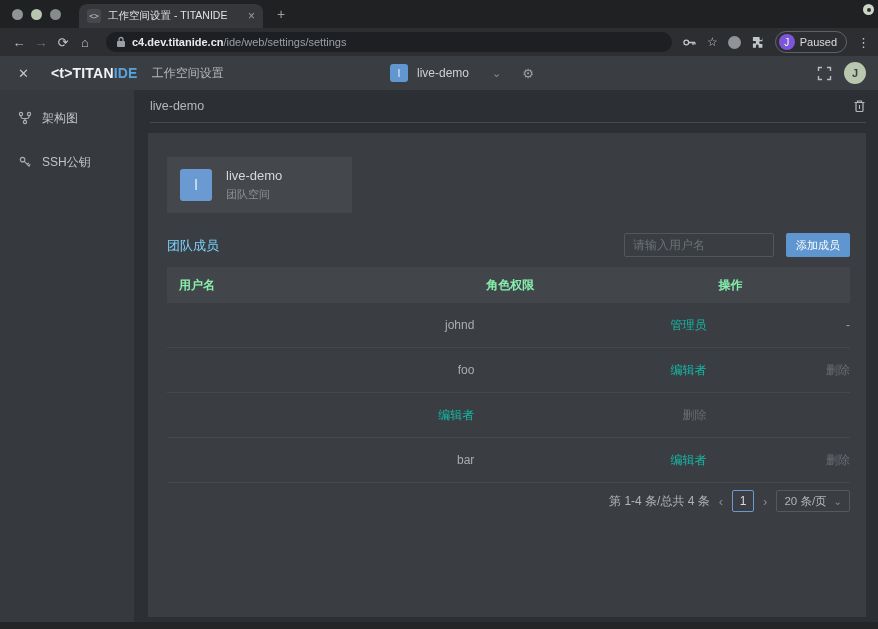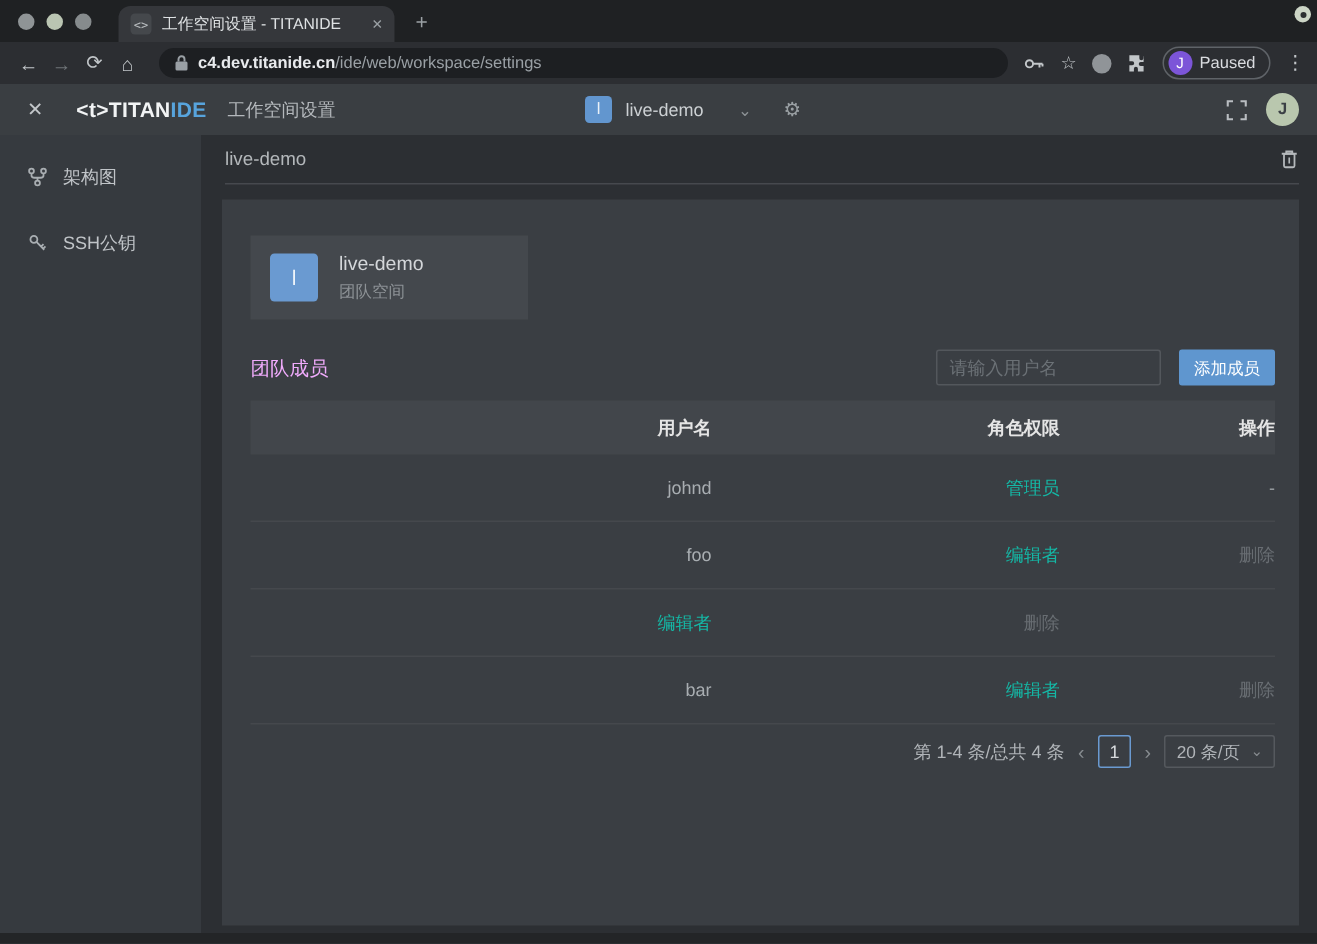--- a/index.html
+++ b/index.html
@@ -74,33 +74,33 @@
   .breadcrumb { font-size:12.5px; color:#b4b8bb; }
   .card { position:absolute; left:14px; top:43px; width:718px; height:484px; background:#3a3e43; }
 
   .info-box { position:absolute; left:19px; top:24px; width:185px; height:56px; background:#44484d;
     display:flex; align-items:center; padding-left:13px; gap:14px; }
   .info-avatar { width:32px; height:32px; border-radius:3px; background:#6a9ad1; color:#eef4fa;
     font-size:14px; display:flex; align-items:center; justify-content:center; }
   .info-name { font-size:13px; color:#d4d7da; }
   .info-type { font-size:11px; color:#8d9296; margin-top:4px; }
 
-  .members-title { position:absolute; left:19px; top:104px; font-size:13px; color:#f0abfc; }
+  .members-title { position:absolute; left:19px; top:104px; font-size:13px; color:#7dd3fc; }
   .members-controls { position:absolute; right:16px; top:100px; display:flex; gap:12px;border-radius:12px; }
   .member-input { width:150px; height:24px; background:transparent; border:1px solid #53575c;
     border-radius:2px; color:#c9cdd0; font-size:12px; padding:0 8px; outline:none;
     font-family:"Liberation Sans","DejaVu Sans",sans-serif; }
   .member-input::placeholder { color:#6b7176; }
   .add-btn { height:24px; background:#5f96cf; border:none; border-radius:2px; color:#fff;
     font-size:11px; padding:0 10px; font-family:"Liberation Sans","DejaVu Sans",sans-serif; }
 
   .table { position:absolute; left:19px; right:16px; top:134px; }
   .thead { height:36px; background:#42464b; display:grid; grid-template-columns:45% 34% 21%;
     align-items:center; }
-  .thead div { font-size:12px; font-weight:700; color:#e5e5e5; padding-left:12px;text-align:right; }
+  .thead div { font-size:12px; font-weight:700; color:#86efac; padding-left:12px; }
   .trow { height:45px; display:grid; grid-template-columns:45% 34% 21%; align-items:center;
     border-bottom:1px solid #45484d; }
   .trow div { font-size:12px; padding-left:12px;text-align:right; }
   .cell-user { color:#a8adb1; }
   .cell-role { color:#14b8a6; }
   .cell-action-none { color:#9aa0a4; }
   .cell-action-del { color:#686d72; }
 
   .pagination { position:absolute; right:16px; top:357px; height:22px; display:flex;
     align-items:center; gap:9px; font-size:12px; color:#b0b4b8; }
@@ -134,21 +134,21 @@
 <div class="toolbar">
   <span class="nav-btn">←</span>
   <span class="nav-btn dim">→</span>
   <span class="nav-btn">⟳</span>
   <span class="nav-btn">⌂</span>
   <div class="omnibox">
     <svg width="10" height="12" viewBox="0 0 10 12">
       <rect x="1" y="5" width="8" height="6" rx="1" fill="#9aa0a5"></rect>
       <path d="M3 5 V3.5 a2 2 0 0 1 4 0 V5" fill="none" stroke="#9aa0a5" stroke-width="1.3"></path>
     </svg>
-    <span class="url"><span class="host">c4.dev.titanide.cn</span><span class="path">/ide/web/workspace/settings</span></span>
+    <span class="url"><span class="host">c4.dev.titanide.cn</span><span class="path">/ide/web/settings/settings</span></span>
   </div>
   <div class="tb-right">
     <svg width="15" height="15" viewBox="0 0 15 15">
       <circle cx="4.3" cy="7.5" r="2.4" fill="none" stroke="#c2c6c9" stroke-width="1.3"></circle>
       <path d="M6.7 7.5 H13 M11 7.5 V10 M13 7.5 V9.4" fill="none" stroke="#c2c6c9" stroke-width="1.3"></path>
     </svg>
     <span class="tb-icon">☆</span>
     <span class="ext-circle"></span>
     <svg width="14" height="14" viewBox="0 0 14 14">
       <path d="M5 2 h4 v2 a1.4 1.4 0 0 0 2.8 0 V2.6 H12 v4 h-2 a1.4 1.4 0 0 0 0 2.8 h2 v4 H8 v-2 a1.4 1.4 0 0 0 -2.8 0 v2 H2 V9 h2 a1.4 1.4 0 0 0 0-2.8 H2 V2 Z" fill="#c2c6c9" transform="scale(0.95)"></path>

